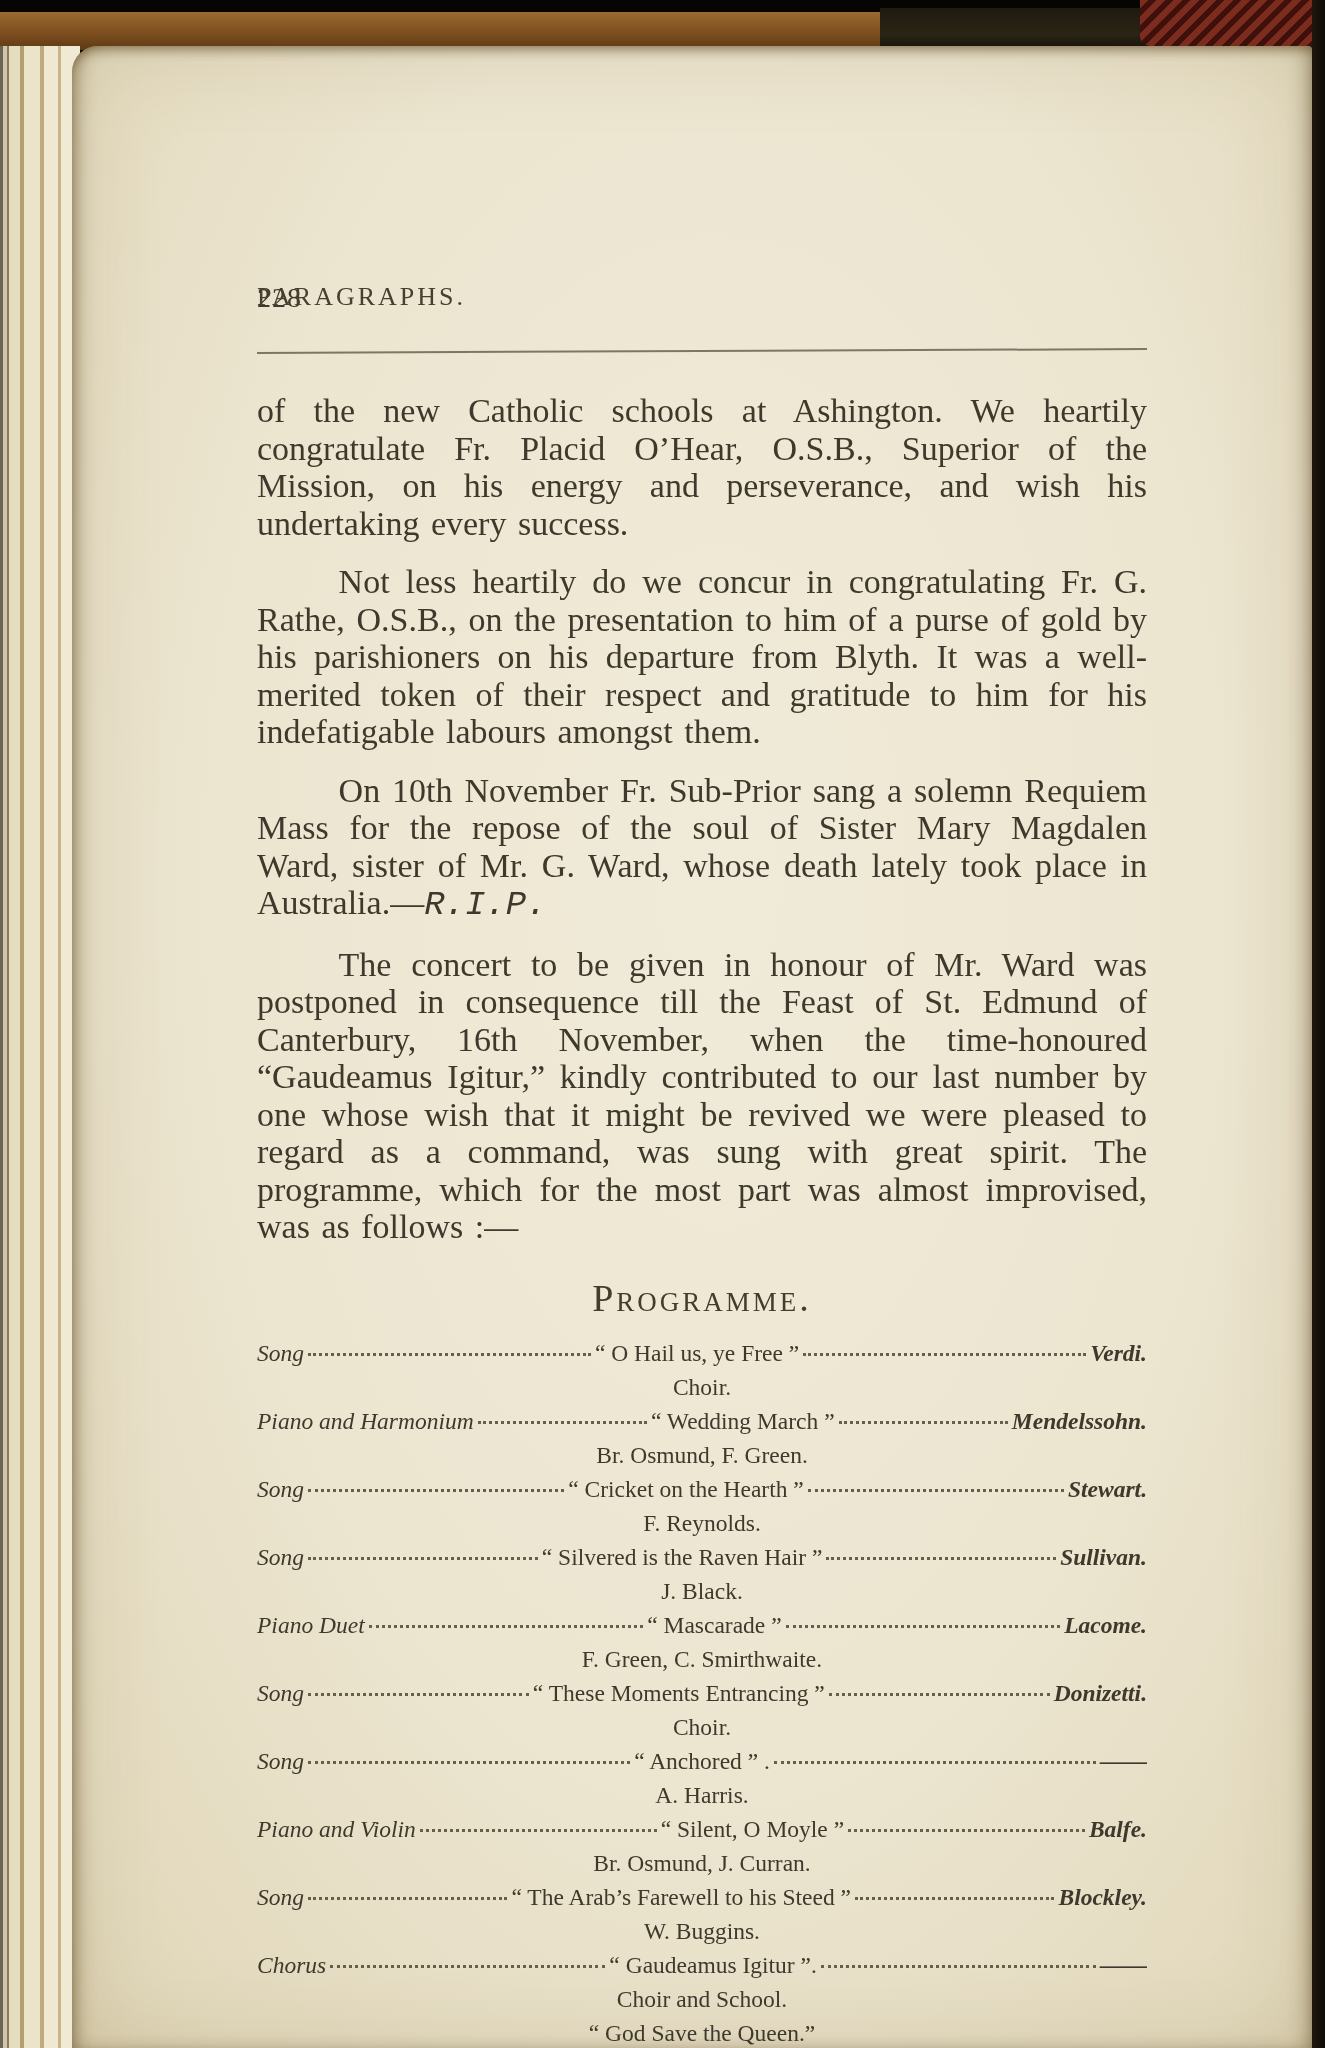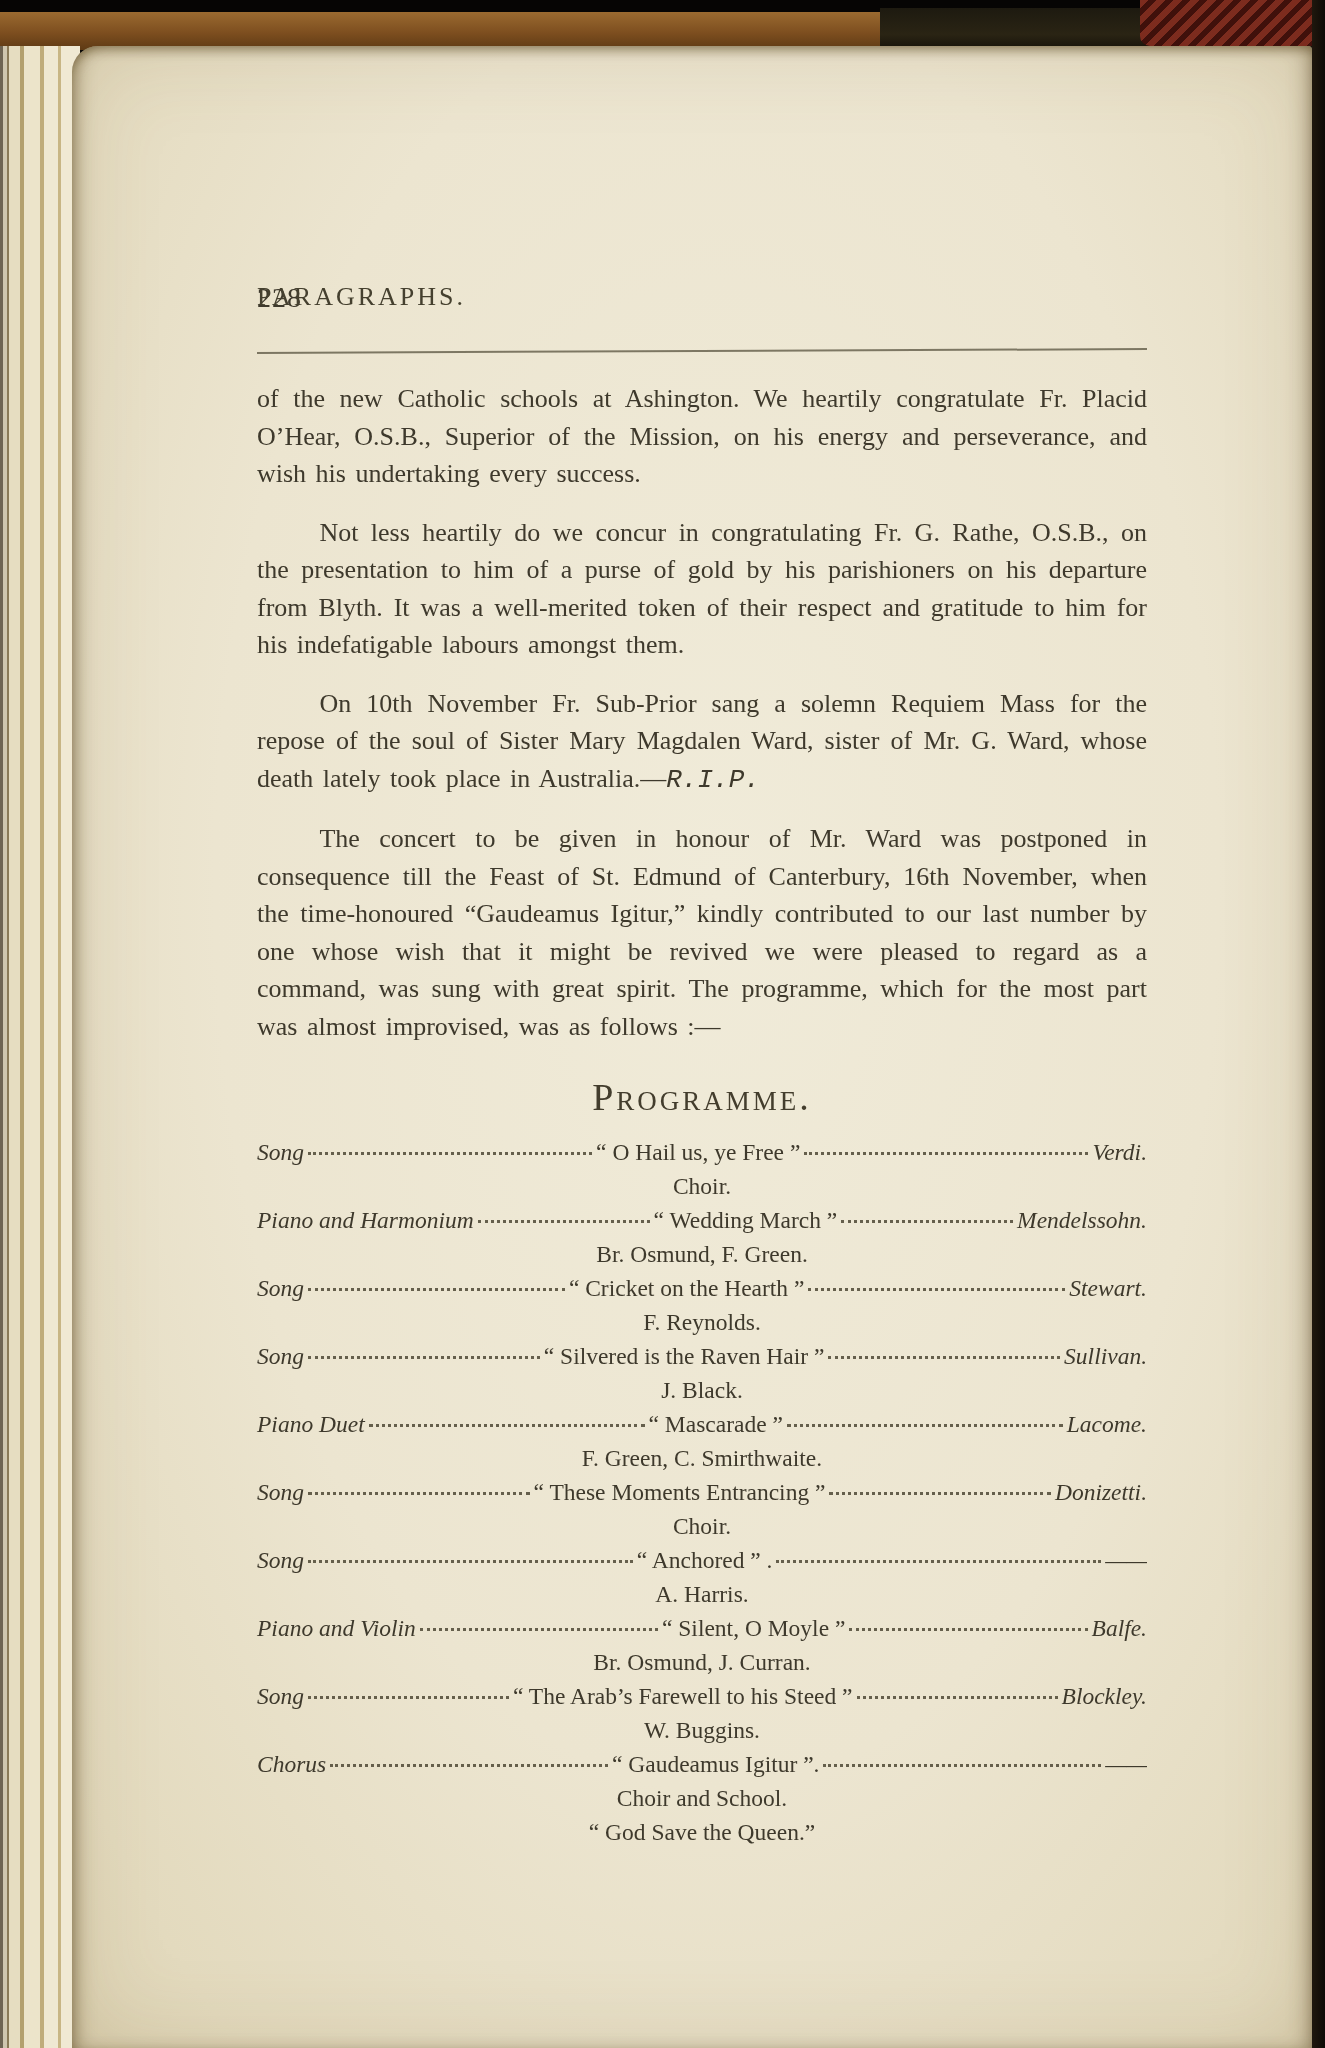--- a/index.html
+++ b/index.html
@@ -69,35 +69,35 @@
     position:absolute; left:0; right:0; top:0; text-align:left;
     letter-spacing:3px; font-size:26px; color:#45402f;
   }
   .header-rule {
     margin-top:32px; height:0;
     border-top:2px solid #57513d;
     transform:rotate(-.25deg);
     opacity:.75;
   }
 
-  .body-text { margin-top:28px; font-size:26px; line-height:37.5px; text-align:justify; word-spacing:3px; }
+  .body-text { margin-top:40px; font-size:34px; line-height:37.5px; text-align:justify; word-spacing:3px; }
   .body-par { margin:0 0 21px 0; }
   .body-par.indent { text-indent:2.4em; }
   .rip { font-style:italic;font-family:Liberation Mono, monospace; }
 
   .programme { margin-top:30px; }
   .prog-heading {
     text-align:center; font-variant:small-caps; letter-spacing:3px;
     font-size:38px; color:#433d2d;
   }
   .prog-list { margin-top:16px; font-size:23.5px; color:#3e392c; }
   .prog-row { display:flex; align-items:baseline; line-height:34px; }
   .prog-label { font-style:italic; white-space:nowrap;text-align:right; }
   .prog-title { white-space:nowrap; }
-  .prog-composer { font-style:italic; white-space:nowrap; }
+  .prog-composer { font-style:italic; white-space:nowrap;font-weight:bold; }
   .prog-dots {
     flex:1 1 0; min-width:18px; margin:0 4px;
     border-bottom:3px dotted #4e4835;
     transform:translateY(-5px);
     opacity:.85;
   }
   .prog-performer { text-align:center; line-height:34px; }
   .prog-closing { text-align:center; line-height:34px; }
 </style>
 </head>

